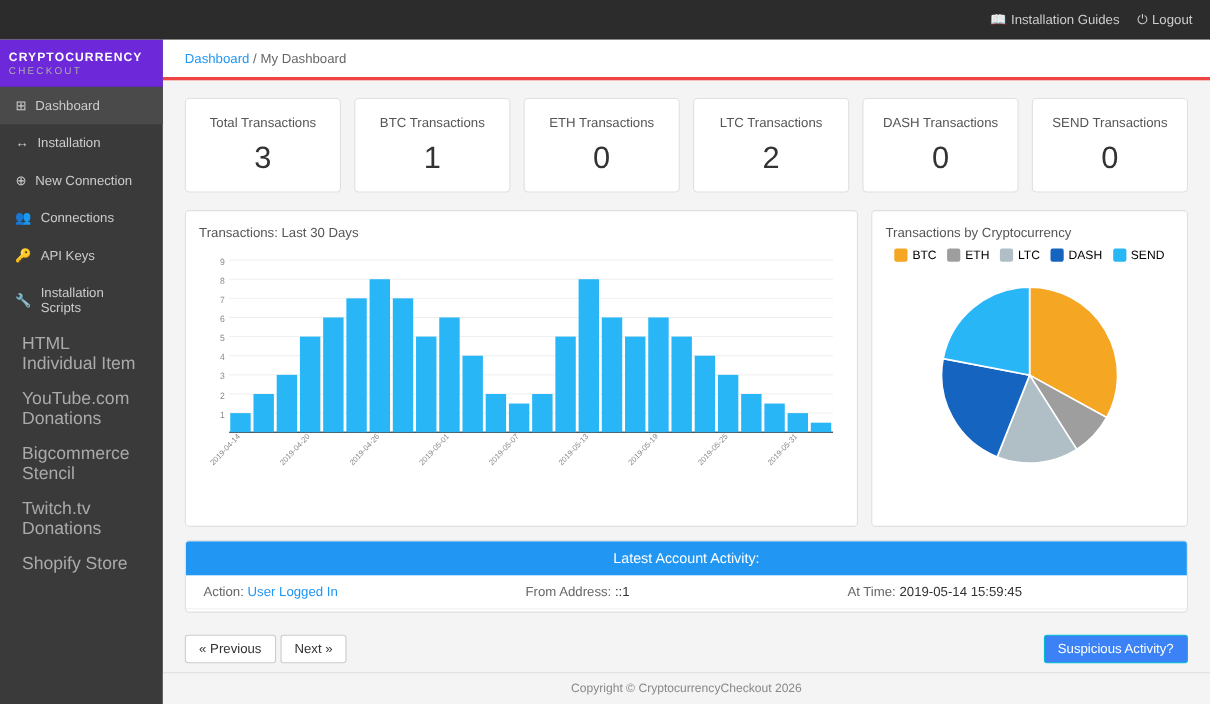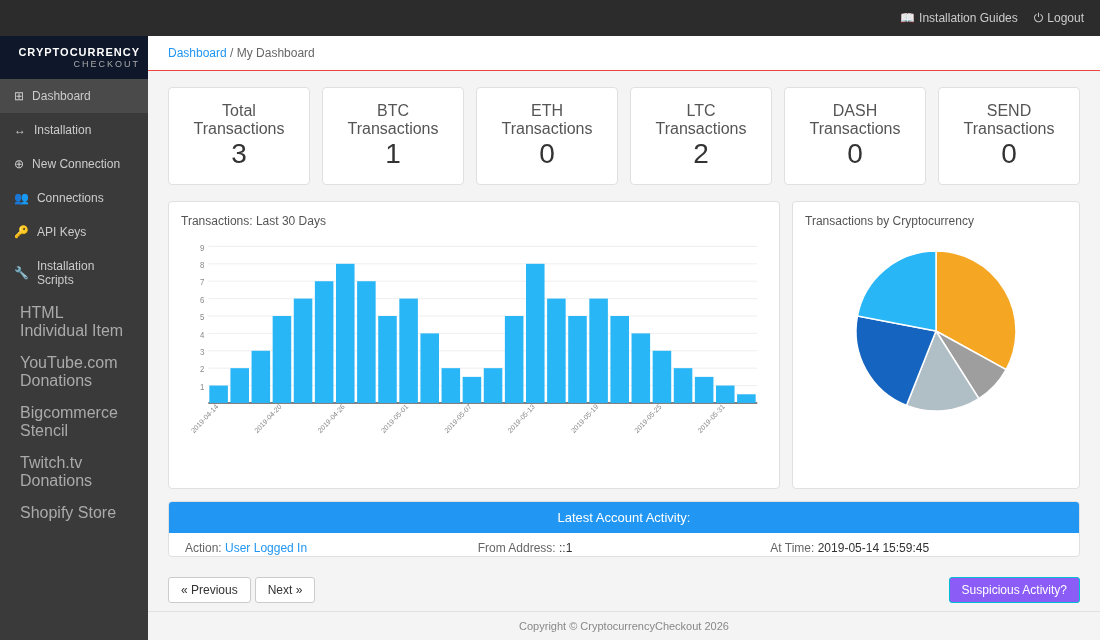--- a/index.html
+++ b/index.html
@@ -7,38 +7,38 @@
 
     
     .topbar { background: #2c2c2c; color: #ccc; display: flex; justify-content: flex-end; align-items: center; padding: 0 16px; height: 36px; font-size: 12px; gap: 16px; }
     .topbar a { color: #ccc; text-decoration: none; display: flex; align-items: center; gap: 4px; }
 
     
     .layout { display: flex; flex: 1; overflow: hidden; }
 
     
     .sidebar { width: 148px; background: #3a3a3a; color: #ccc; display: flex; flex-direction: column; flex-shrink: 0; }
-    .sidebar-logo { background: #0f172a; padding: 10px 8px; text-align: right; }
+    .sidebar-logo { background: #6d28d9; padding: 10px 8px; text-align: left; }
     .sidebar-logo .logo-text { color: #fff; font-size: 11px; font-weight: bold; letter-spacing: 1px; line-height: 1.2; }
     .sidebar-logo .logo-sub { color: #aaa; font-size: 9px; letter-spacing: 2px; }
     .sidebar-item { padding: 10px 14px; cursor: pointer; display: flex; align-items: center; gap: 8px; font-size: 12px; color: #ccc; }
     .sidebar-item.active { background: #4a4a4a; }
     .sidebar-sub { padding: 7px 14px 7px 20px; font-size: 16px; color: #aaa; cursor: pointer; }
 
     
     .main { flex: 1; overflow-y: auto; display: flex; flex-direction: column; }
 
     
-    .breadcrumb { background: #fff; border-bottom: 1px solid #ef4444; padding: 10px 20px; font-size: 12px; color: #666; }
+    .breadcrumb { background: #fff; border-bottom: 3px solid #ef4444; padding: 10px 20px; font-size: 12px; color: #666; }
     .breadcrumb a { color: #2196F3; text-decoration: none; }
 
     
     .stats-row { display: flex; gap: 0; padding: 16px 20px; gap: 12px; }
     .stat-card { flex: 1; background: #fff; border: 1px solid #e0e0e0; border-radius: 4px; padding: 14px 10px; text-align: center; }
-    .stat-card .stat-label { font-size: 16px; color: #555; font-weight: 500; }
+    .stat-card .stat-label { font-size: 12px; color: #555; margin-bottom: 10px; font-weight: 500; }
     .stat-card .stat-value { font-size: 28px; color: #333; font-weight: 300; }
 
     
     .charts-row { display: flex; gap: 12px; padding: 0 20px 12px; flex: 1; }
     .chart-card { background: #fff; border: 1px solid #e0e0e0; border-radius: 4px; padding: 12px; }
     .chart-card.bar-chart { flex: 1; }
     .chart-card.pie-chart { width: 288px; }
     .chart-title { font-size: 12px; color: #555; margin-bottom: 8px; font-weight: 500; }
 
     
@@ -56,21 +56,21 @@
     .activity-row { display: flex; padding: 8px 16px; border-bottom: 1px solid #f0f0f0; font-size: 12px; }
     .activity-row:last-child { border-bottom: none; }
     .activity-col { flex: 1; }
     .activity-label { color: #666; }
     .activity-value { color: #2196F3; }
     .activity-value-plain { color: #333; }
 
     
     .pagination-row { display: flex; justify-content: space-between; align-items: center; padding: 8px 20px 8px; }
     .btn { padding: 5px 12px; border: 1px solid #ccc; background: #fff; border-radius: 3px; cursor: pointer; font-size: 12px; color: #333; }
-    .btn-danger { background: #8b5cf6; color: #fff; border-color: #00BCD4; }
+    .btn-danger { background: #3b82f6; color: #fff; border-color: #00BCD4; }
 
     
     .footer { text-align: center; padding: 8px; font-size: 11px; color: #888; background: #f4f4f4; border-top: 1px solid #e0e0e0; }
   </style>
 </head>
 <body>
 
 <div class="topbar">
   <a>
     <span>📖</span>
@@ -234,20 +234,42 @@
                 <text text-anchor="end" font-size="7" fill="#888">2019-05-31</text>
               </g>
               <rect x="569.3846153846154" y="151.66666666666666" width="19" height="8.333333333333332" fill="#29B6F6"></rect>
             </svg>
         </div>
       </div>
 
       <div class="chart-card pie-chart">
         <div class="chart-title">Transactions by Cryptocurrency</div>
         <div class="pie-chart-container">
+          <div class="pie-legend" id="pie-legend">
+              <div class="legend-item">
+                <div class="legend-dot" style="background:#F5A623"></div>
+                <span>BTC</span>
+              </div>
+              <div class="legend-item">
+                <div class="legend-dot" style="background:#9E9E9E"></div>
+                <span>ETH</span>
+              </div>
+              <div class="legend-item">
+                <div class="legend-dot" style="background:#B0BEC5"></div>
+                <span>LTC</span>
+              </div>
+              <div class="legend-item">
+                <div class="legend-dot" style="background:#1565C0"></div>
+                <span>DASH</span>
+              </div>
+              <div class="legend-item">
+                <div class="legend-dot" style="background:#29B6F6"></div>
+                <span>SEND</span>
+              </div>
+            </div>
           <svg id="pie-svg" width="200" height="180" viewBox="0 0 200 180">
               <path d="M 100 95 L 100 15 A 80 80 0 0 1 170.1045344035091 133.54029392813723 Z" fill="#F5A623" stroke="#fff" stroke-width="1.5"></path>
               <path d="M 100 95 L 170.1045344035091 133.54029392813723 A 80 80 0 0 1 142.86614359831972 162.5462340401612 Z" fill="#9E9E9E" stroke="#fff" stroke-width="1.5"></path>
               <path d="M 100 95 L 142.86614359831972 162.5462340401612 A 80 80 0 0 1 70.55003578522575 169.3821188710601 Z" fill="#B0BEC5" stroke="#fff" stroke-width="1.5"></path>
               <path d="M 100 95 L 70.55003578522575 169.3821188710601 A 80 80 0 0 1 21.417019941704908 80.00949483314201 Z" fill="#1565C0" stroke="#fff" stroke-width="1.5"></path>
               <path d="M 100 95 L 21.417019941704908 80.00949483314201 A 80 80 0 0 1 99.99999999999999 15 Z" fill="#29B6F6" stroke="#fff" stroke-width="1.5"></path>
             </svg>
         </div>
       </div>
     </div>

